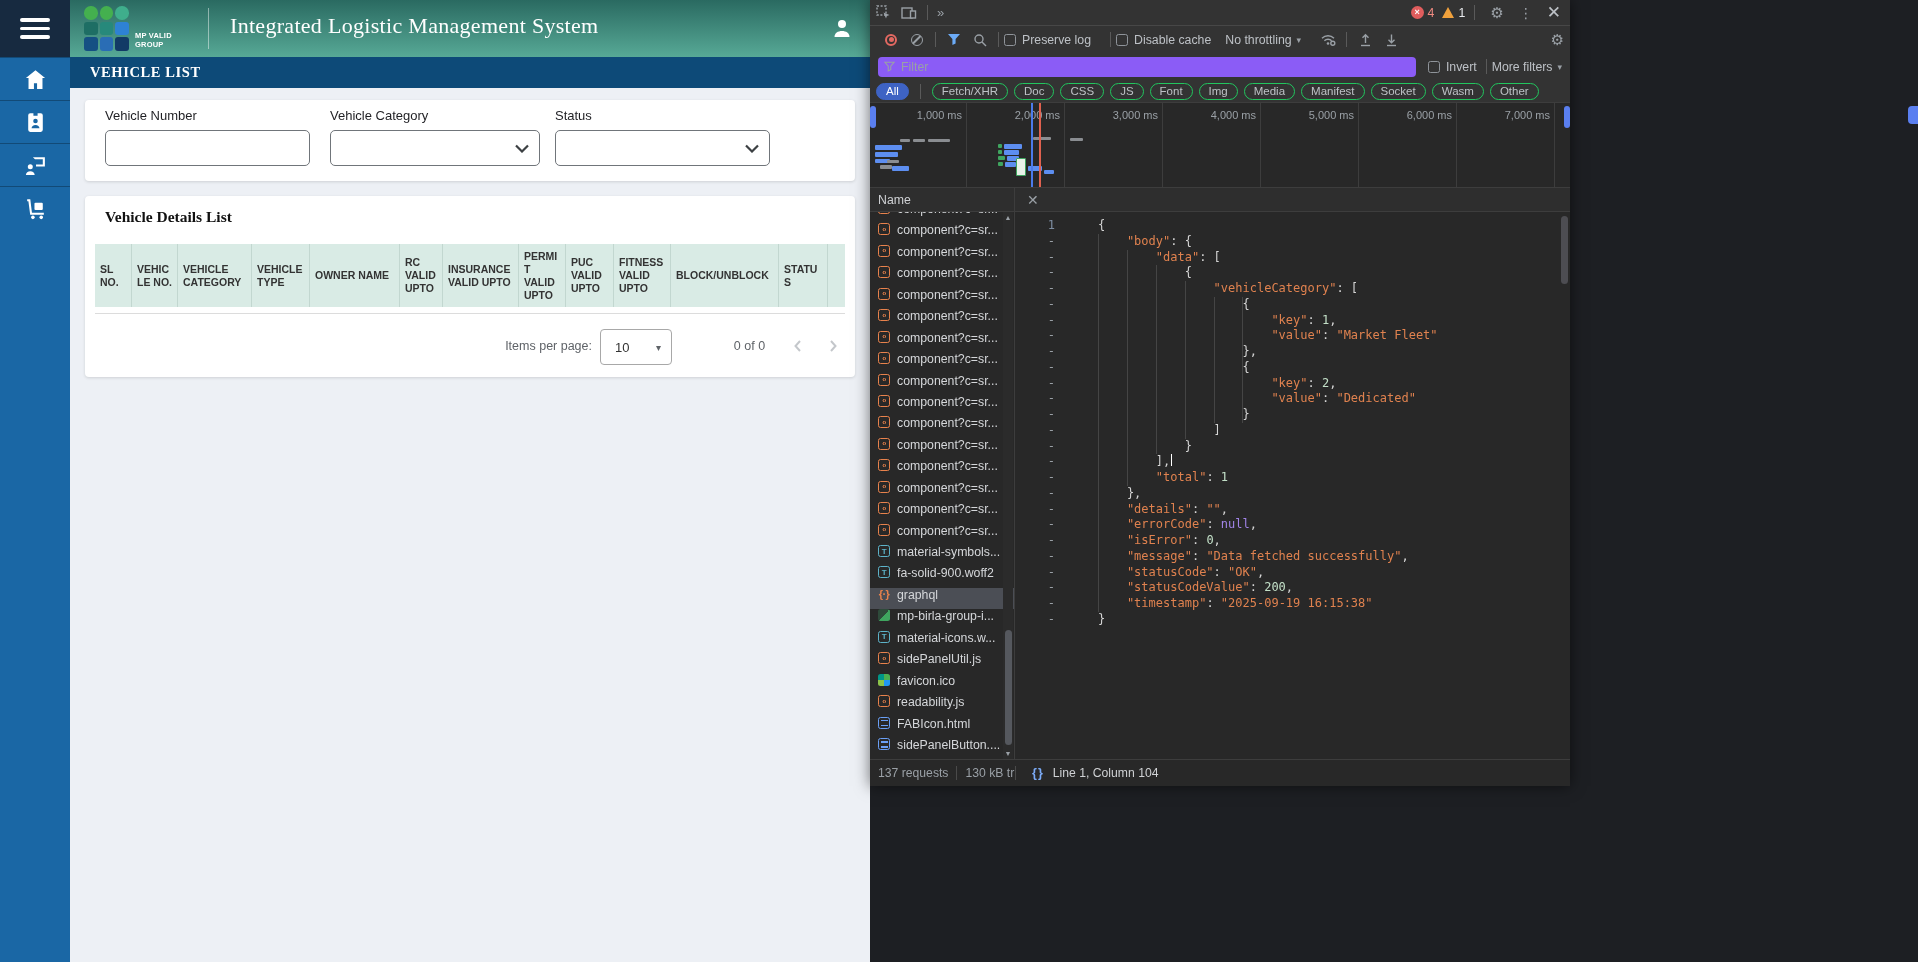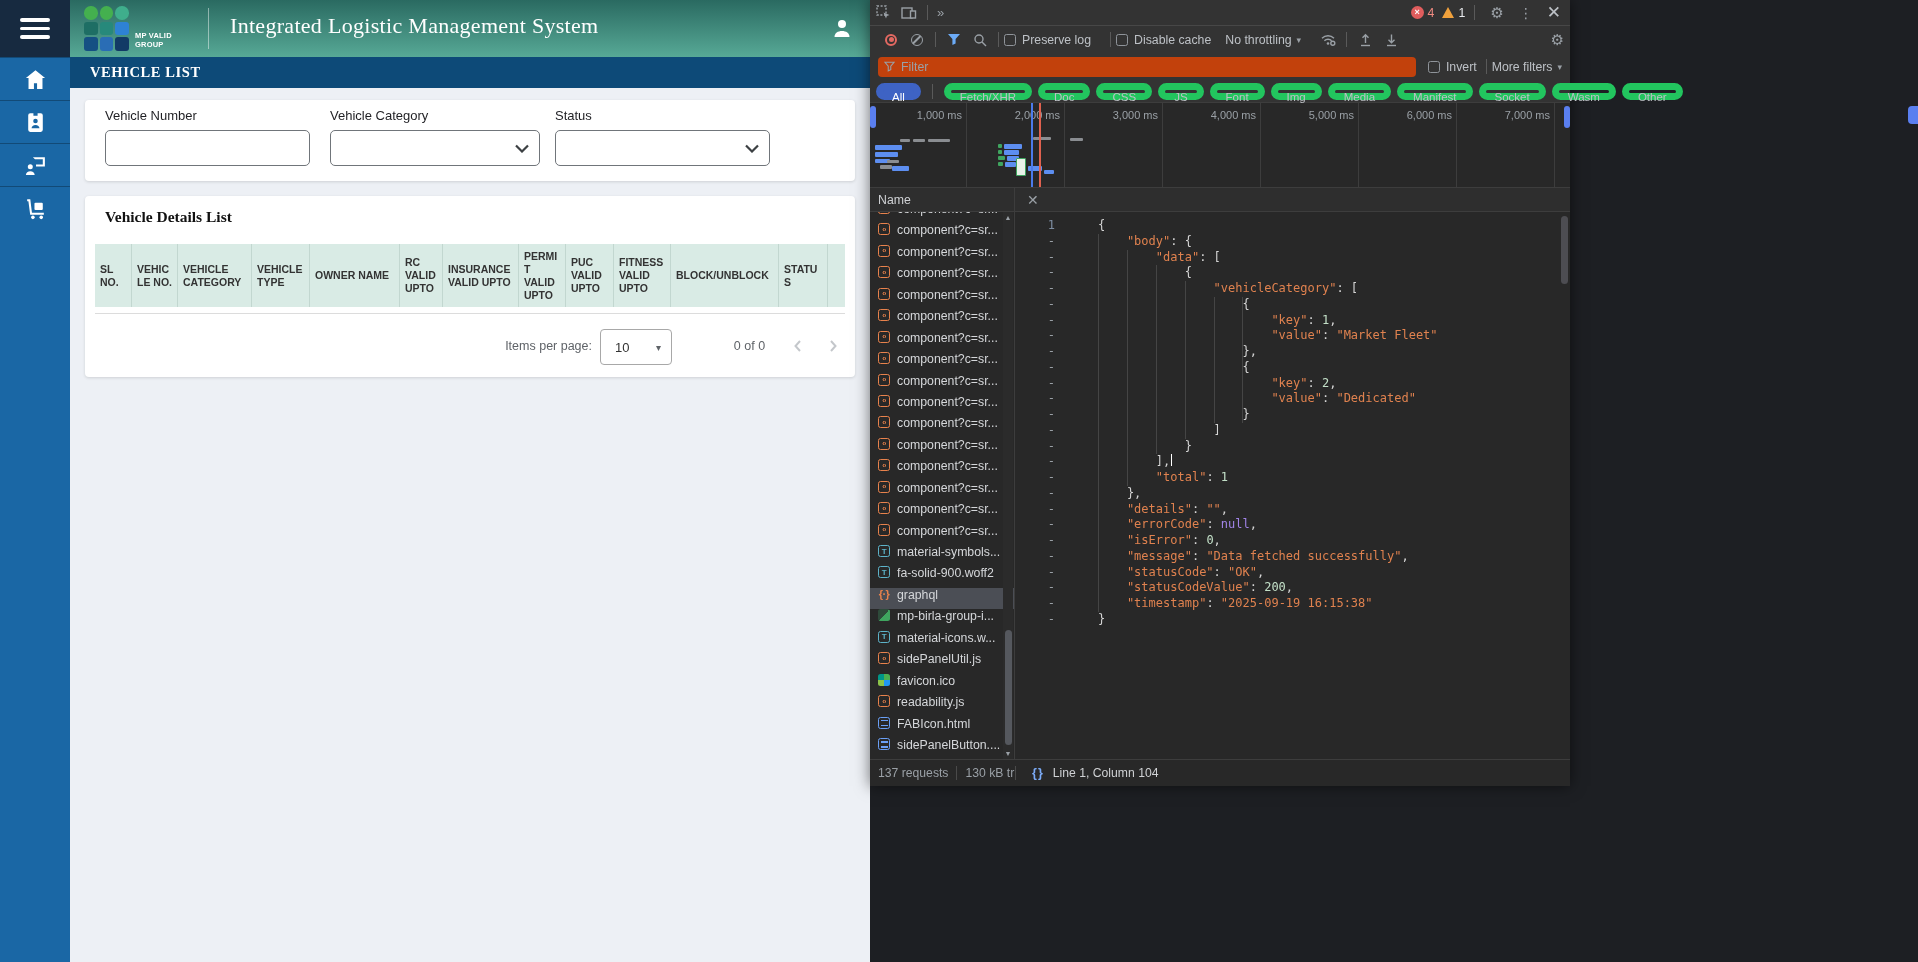--- a/index.html
+++ b/index.html
@@ -65,25 +65,25 @@
   .dt-close{color:#bdc1c6;font-size:17px;padding:0 9px 0 5px;cursor:pointer}
   .dt-toolbar2{position:absolute;left:0;top:26px;width:700px;height:27px;background:#333;display:flex;align-items:center;padding-left:8px}
   .rec{width:12px;height:12px;border-radius:50%;border:2px solid #e46962;position:relative;margin:0 7px;flex:none;cursor:pointer}
   .rec::after{content:"";position:absolute;left:1.5px;top:1.5px;width:5px;height:5px;border-radius:50%;background:#e46962}
   .block{width:12px;height:12px;border-radius:50%;border:1.5px solid #9aa0a6;position:relative;margin:0 7px;flex:none;cursor:pointer}
   .block::after{content:"";position:absolute;left:-1px;top:4px;width:11px;height:1.5px;background:#9aa0a6;transform:rotate(-45deg)}
   .cb{width:12px;height:12px;border:1.3px solid #8f949a;border-radius:2.5px;margin-right:6px;flex:none;cursor:pointer}
   .tgroup{display:flex;align-items:center;margin-right:14px;flex:none;cursor:pointer}
   .caret{color:#9aa0a6;font-size:9px;margin-left:5px}
   .dt-filterrow{position:absolute;left:0;top:53px;width:700px;height:27px;background:#333;display:flex;align-items:center;padding:0 8px}
-  .filt-input{flex:1;height:20px;background:#c2410c;border-radius:4px;display:flex;align-items:center;padding:0 6px;margin-right:12px}
+  .filt-input{flex:1;height:20px;background:#8b5cf6;border-radius:4px;display:flex;align-items:center;padding:0 6px;margin-right:12px}
   .filt-input input{background:transparent;border:none;outline:none;color:#e8eaed;font-size:12.3px;width:100%;font-family:"Liberation Sans",sans-serif}
   .filt-input input::placeholder{color:#9aa0a6}
   .dt-chips{position:absolute;left:0;top:80px;width:700px;height:23px;background:#333;border-bottom:1px solid #3d3d3d;display:flex;align-items:center;padding-left:6px;gap:6px}
-  .chip{height:17px;line-height:15px;padding:0 9px;border:7px solid #22c55e;border-radius:9px;font-size:11.5px;color:#bdc1c6;flex:none;cursor:pointer}
+  .chip{height:17px;line-height:15px;padding:0 9px;border:1px solid #22c55e;border-radius:9px;font-size:11.5px;color:#bdc1c6;flex:none;cursor:pointer}
   .chip.active{background:#3e63c4;border-color:#3e63c4;color:#fff}
   .dt-timeline{position:absolute;left:0;top:103px;width:700px;height:85px;background:#282828;border-bottom:1px solid #3d3d3d;overflow:hidden}
   .gline{position:absolute;top:0;width:1px;height:85px;background:#3d3d3d}
   .glabel{position:absolute;top:6px;width:70px;text-align:right;font-size:11px;color:#9aa0a6}
   .tbar{position:absolute;border-radius:1px}
   .tbar.b{background:#5d8ef0}.tbar.g{background:#8a8d91}.tbar.n{background:#3fa55f}.tbar.w{background:#e9f2e9;border:1px solid #3fa55f}
   .tmark{position:absolute;top:0;width:1.5px;height:85px}
   .thandle{position:absolute;top:3px;width:6px;height:22px;border-radius:3px;background:#5a7ff0}
   .dt-body{position:absolute;left:0;top:188px;width:700px;height:571px}
   .req-col{position:absolute;left:0;top:0;width:145px;height:571px;border-right:1px solid #3d3d3d}

